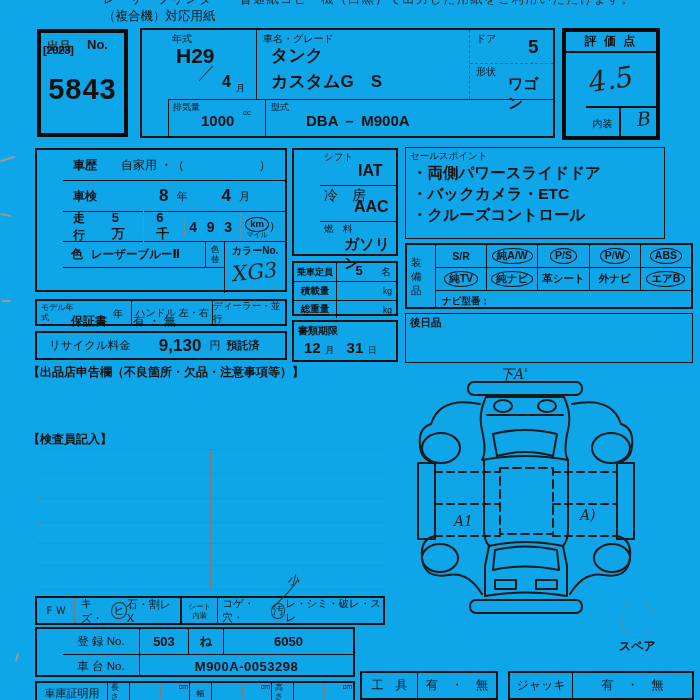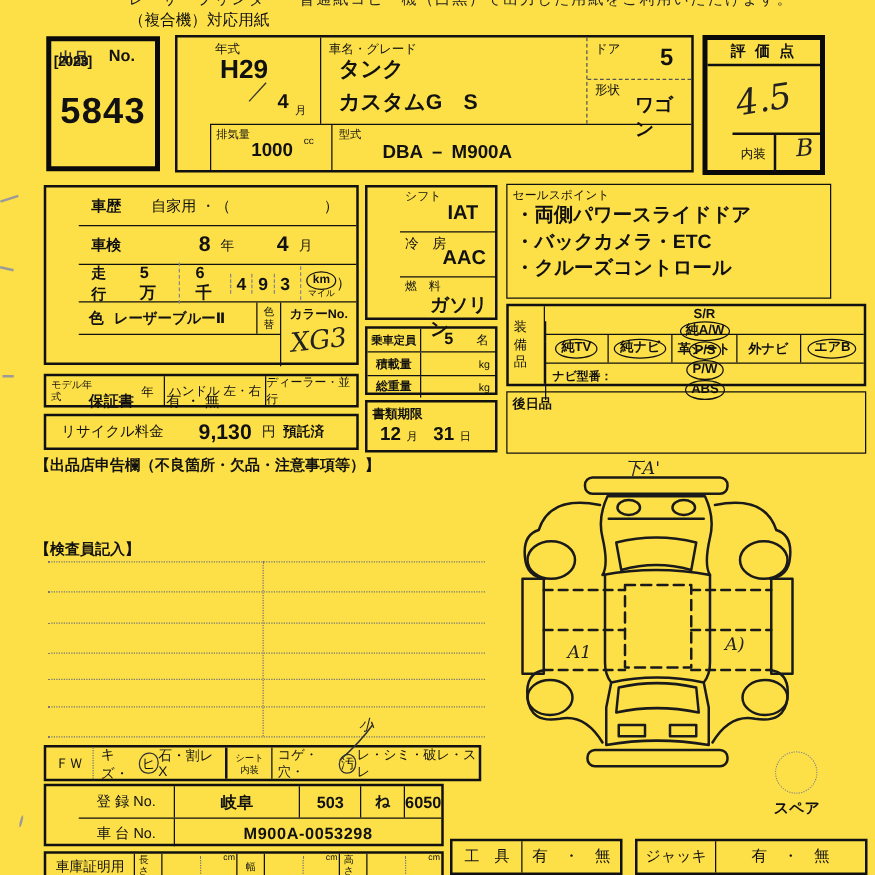--- a/index.html
+++ b/index.html
@@ -1,16 +1,16 @@
 <!DOCTYPE html>
 <html><head>
 <meta charset="utf-8">
 <style>
   html,body{margin:0;padding:0;background:#e8e8e8;}
-  .sheet{position:relative;width:700px;height:700px;background:#fde047;overflow:hidden;
+  .sheet{position:relative;width:700px;height:700px;background:#0ea5e9;overflow:hidden;
          font-family:"Liberation Sans","DejaVu Sans",sans-serif;color:#111;}
   .abs{position:absolute;box-sizing:border-box;}
   .b4{border:4px solid #0a0a0a;}
   .b25{border:2.5px solid #111;padding-left:26px;}
   .b2{border:2px solid #111;}
   .b15{border:1.5px solid #111;}
   .lbl{font-size:10px;color:#111;}
   .bold{font-weight:bold;}
   .ctr{display:flex;align-items:center;justify-content:center;}
   .hand{font-family:"DejaVu Serif",serif;font-style:italic;color:#222;}
@@ -154,21 +154,21 @@
   </div>
 
   <div class="abs bold" style="left:28px;top:364px;font-size:12px;">【出品店申告欄（不良箇所・欠品・注意事項等）】</div>
 
   <div class="abs b25" style="left:292px;top:148px;width:106px;height:108px;">
     <div style="height:35px;border-bottom:1.5px solid #111;position:relative;">
       <span class="abs" style="left:4px;top:1px;font-size:9.5px;">シフト</span>
       <span class="abs bold" style="left:38px;top:12px;font-size:16px;">IAT</span>
     </div>
     <div style="height:35px;border-bottom:1.5px solid #111;position:relative;">
-      <span class="abs" style="left:4px;top:1px;font-size:11px;text-align:center;">冷　房</span>
+      <span class="abs" style="left:4px;top:1px;font-size:14px;text-align:center;">冷　房</span>
       <span class="abs bold" style="left:34px;top:12px;font-size:16px;">AAC</span>
     </div>
     <div style="height:33px;position:relative;">
       <span class="abs" style="left:4px;top:1px;font-size:9.5px;">燃　料</span>
       <span class="abs bold" style="left:24px;top:13px;font-size:15px;">ガソリン</span>
     </div>
   </div>
 
   <div class="abs b2" style="left:292px;top:261px;width:106px;height:55px;">
     <div class="row" style="height:18px;border-bottom:1px solid #111;">
@@ -201,21 +201,21 @@
   <div class="abs b15" style="left:405px;top:147px;width:260px;height:92px;">
     <div style="font-size:9.5px;margin:2px 0 0 4px;">セールスポイント</div>
     <div class="bold" style="font-size:15.5px;line-height:1.35;margin-left:6px;">・両側パワースライドドア</div>
     <div class="bold" style="font-size:15.5px;line-height:1.35;margin-left:6px;">・バックカメラ・ETC</div>
     <div class="bold" style="font-size:15.5px;line-height:1.35;margin-left:6px;">・クルーズコントロール</div>
   </div>
 
   <div class="abs b2 row" style="left:405px;top:243px;width:288px;height:66px;">
     <div class="ctr" style="width:20px;border-right:1.5px solid #111;font-size:10.5px;line-height:1.35;word-break:break-all;padding:0 4px;">装備品</div>
     <div style="flex:1;">
-      <div class="row" style="height:22px;border-bottom:1px solid #111;flex-direction:column;">
+      <div class="row" style="height:22px;border-bottom:1px solid #111;">
         <div class="eqcell">
             <span>S/R</span>
           </div>
         <div class="eqcell">
             <span class="oval">純A/W</span>
           </div>
         <div class="eqcell">
             <span class="oval">P/S</span>
           </div>
         <div class="eqcell">
@@ -272,21 +272,20 @@
   </div>
 
   <div class="abs hand" style="left:287px;top:572px;font-size:12px;">小</div>
   <svg class="abs" style="left:258px;top:578px;" width="50" height="34">
     <path d="M40,2 Q30,16 14,30" stroke="#333" stroke-width="1.2" fill="none"></path>
   </svg>
 
   <div class="abs b25" style="left:35px;top:627px;width:320px;height:50px;">
     <div class="row" style="height:25px;border-bottom:1.5px solid #111;align-items:center;">
       <span class="ctr" style="width:76px;height:100%;border-right:1.5px solid #111;font-size:11.5px;">登 録 No.</span>
-      <span class="bold ctr" style="width:100px;height:100%;border-right:1.5px solid #111;font-size:13px;">岐阜</span>
       <span class="bold ctr" style="width:48px;height:100%;border-right:1.5px solid #111;font-size:13px;">503</span>
       <span class="bold ctr" style="width:34px;height:100%;border-right:1.5px solid #111;font-size:12px;">ね</span>
       <span class="bold ctr" style="flex:1;height:100%;font-size:13px;">6050</span>
     </div>
     <div class="row" style="height:22px;align-items:center;">
       <span class="ctr" style="width:76px;height:100%;border-right:1.5px solid #111;font-size:11.5px;">車 台 No.</span>
       <span class="bold ctr" style="flex:1;font-size:13px;letter-spacing:0.5px;">M900A-0053298</span>
     </div>
   </div>
 

